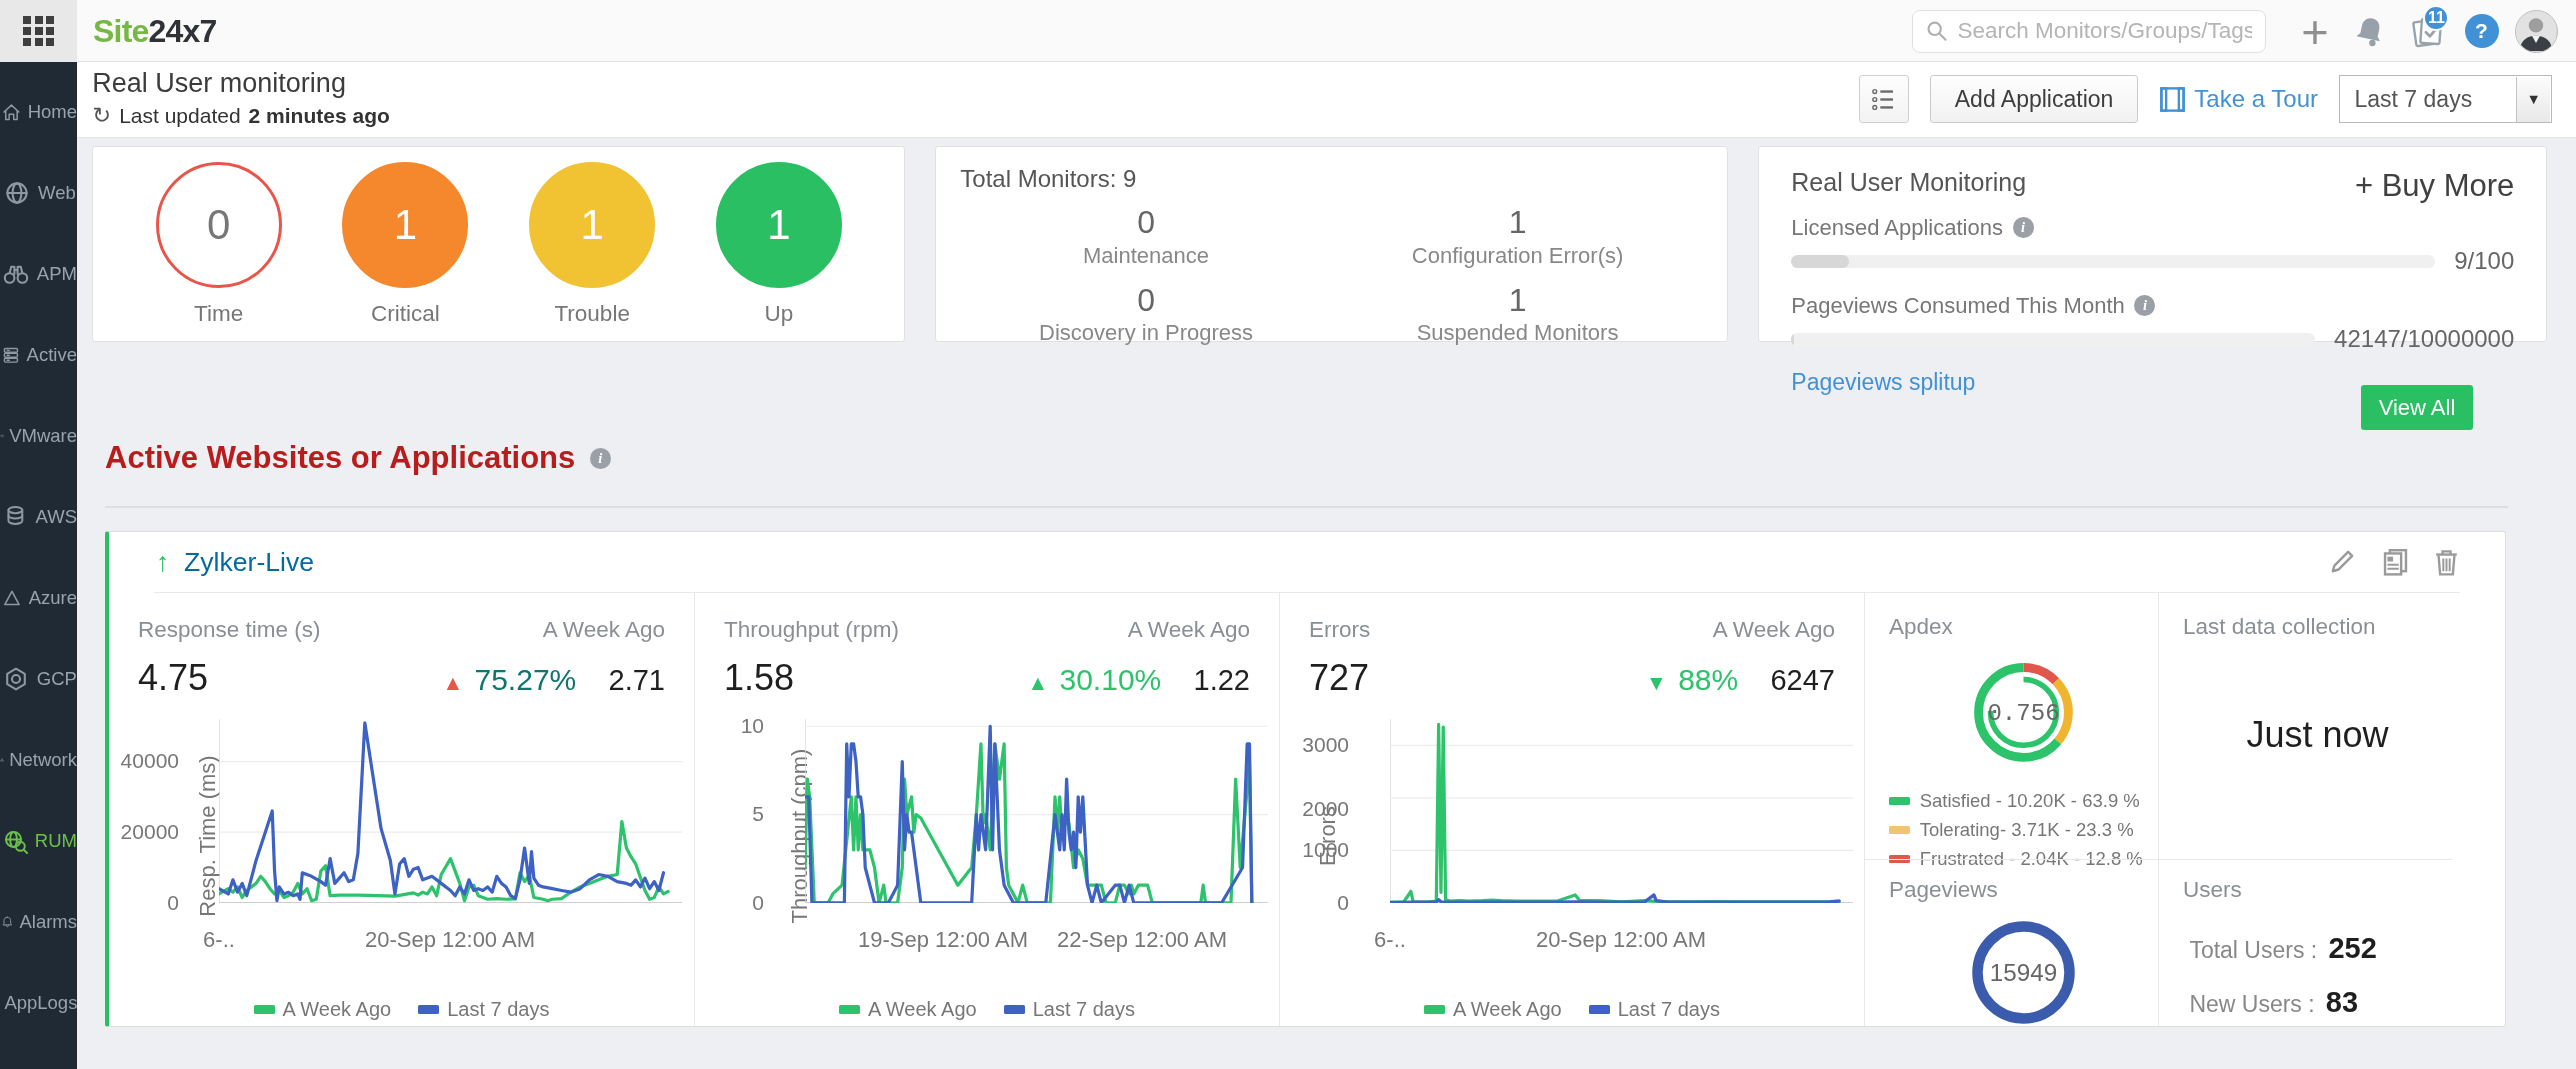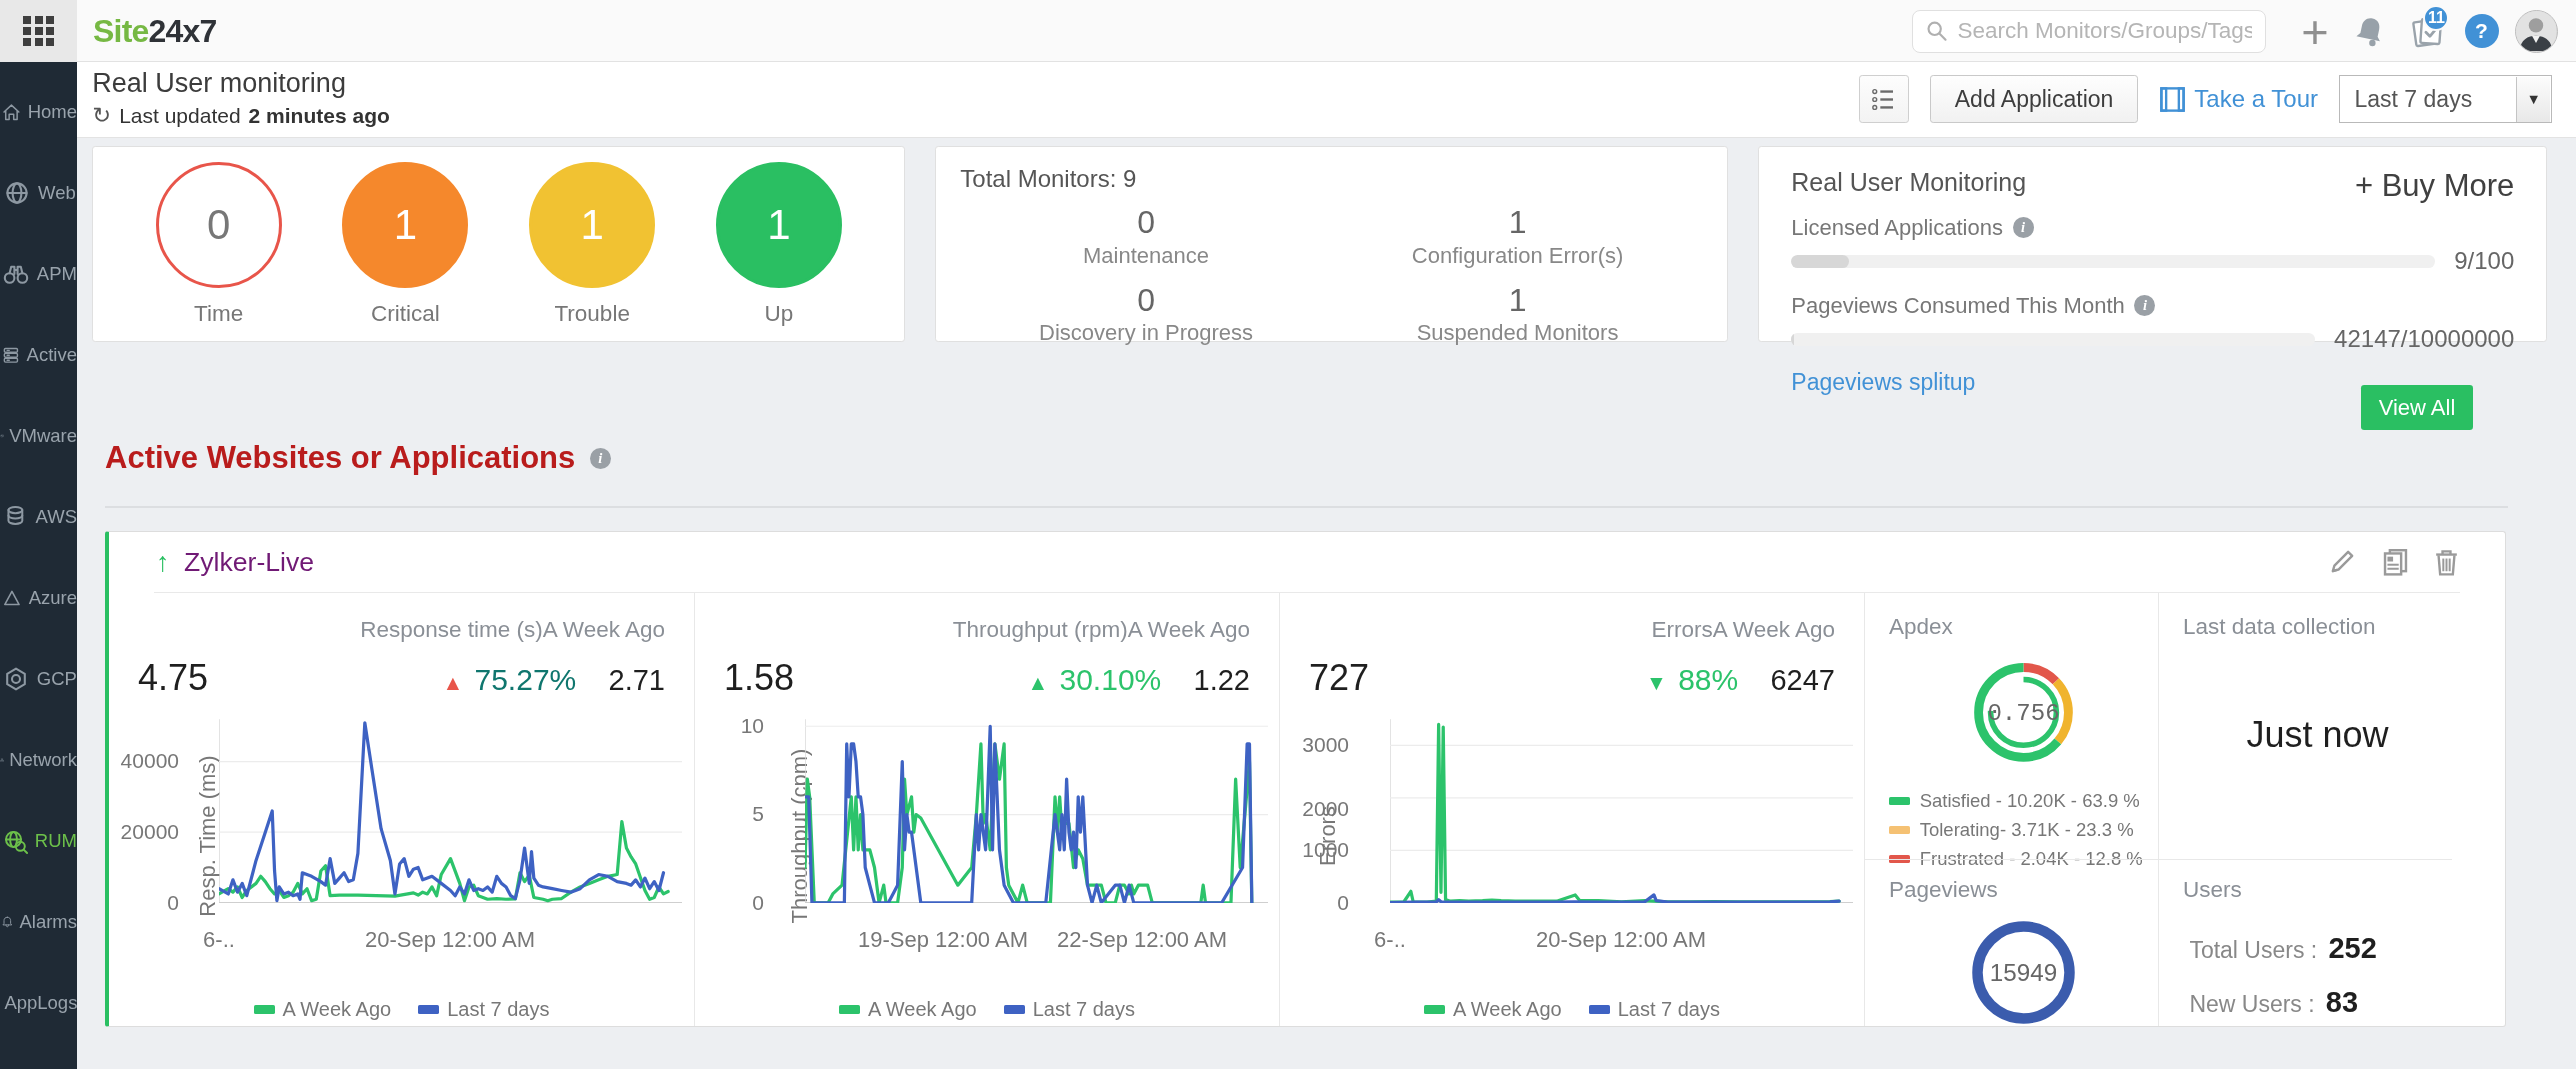--- a/index.html
+++ b/index.html
@@ -76,29 +76,29 @@
 
   
   .viewall { position:absolute; right:103px; top:385px; background:#2abf62; color:#fff; font-size:22px; padding:9.7px 17.7px; border-radius:3.2px; border:none; cursor:pointer; font-family:"Liberation Sans",sans-serif; }
   .sect { position:absolute; left:105px; top:440px; display:flex; align-items:center; gap:14.5px; }
   .sect h2 { font-size:31px; font-weight:bold; color:#b91c1c; }
   .sect-div { position:absolute; left:105px; top:506px; width:2403px; height:1.6px; background:#dcdee1; }
 
   
   .appcard { position:absolute; left:105px; top:531px; width:2401px; height:496px; background:#fff; border:0.8px solid #ddd; border-left:4.8px solid #2abf62; border-radius:3.2px; }
   .ac-head { height:60px; display:flex; align-items:center; padding:0 45px 0 47px; }
-  .ac-name { font-size:26.6px; color:#701a75; margin-left:14.5px; }
+  .ac-name { font-size:26.6px; color:#0369a1; margin-left:14.5px; }
   .up-arrow { color:#2abf62; font-size:27px; font-weight:bold; }
   .ac-actions { margin-left:auto; display:flex; gap:22.5px; }
   .ac-actions svg { cursor:pointer; }
   .ac-div { height:0.8px; background:#e9e9e9; margin:0 45px; }
   .ac-body { display:flex; height:433px; }
   .chart-col { width:585px; padding:24px 29px 0; position:relative; }
   .chart-col + .chart-col, .side-col { border-left:0.8px solid #e8e8e8; }
-  .m-head { display:flex; justify-content:flex-end; font-size:22.5px; color:#8a8f96; }
+  .m-head { display:flex; justify-content:space-between; font-size:22.5px; color:#8a8f96; }
   .m-vals { display:flex; justify-content:space-between; align-items:baseline; margin-top:14.5px; }
   .m-cur { font-size:36px; color:#1f1f1f; }
   .m-delta { display:flex; align-items:baseline; gap:11.3px; }
   .m-tri { font-size:21px; }
   .m-pct { font-size:30px; }
   .m-prev { font-size:29px; color:#1f1f1f; margin-left:21px; }
   .plot { position:relative; height:250px; margin-top:11.3px; }
   .plot .ylab { position:absolute; left:-11.3px; top:50%; transform:translate(0,-50%) rotate(-90deg); transform-origin:center; font-size:22px; color:#777; white-space:nowrap; }
   .plot .ytick { position:absolute; font-size:21px; color:#777; right:486px; transform:translateY(-50%); }
   .plot svg.graph { position:absolute; left:81px; top:8px; }

